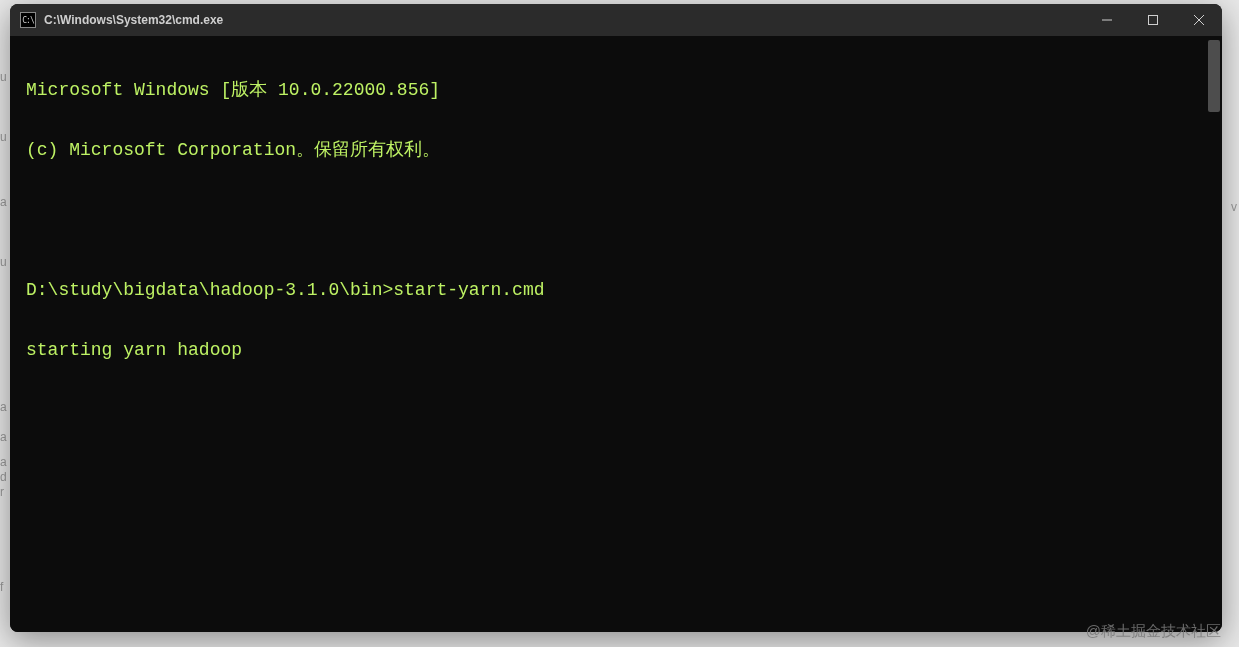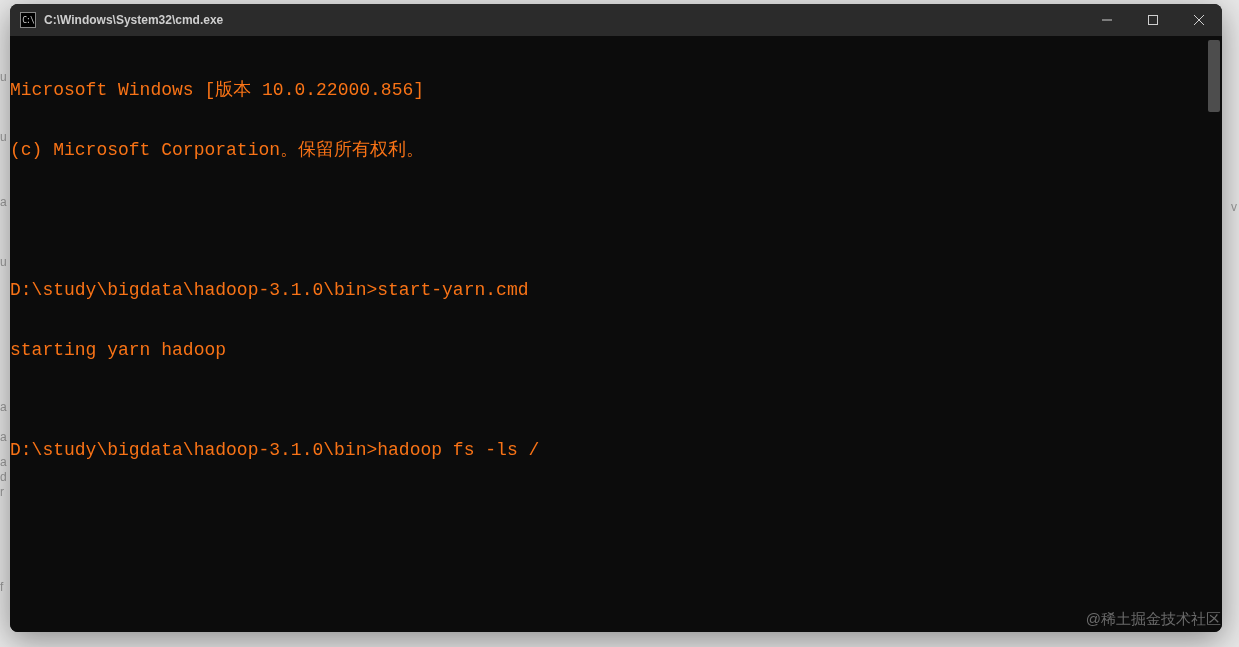--- a/index.html
+++ b/index.html
@@ -69,23 +69,23 @@
       width: 46px;
       height: 100%;
       display: flex;
       align-items: center;
       justify-content: center;
       color: #cfcfcf;
     }
     .win-btn svg { width: 10px; height: 10px; }
     .terminal-body {
       flex: 1;
-      padding: 4px 0 0 0;
+      padding: 4px 0 0 16px;
       background: #0c0c0c;
-      color: #f97316;
+      color: #bef264;
       font-family: "NSimSun","SimSun","Consolas","Courier New",monospace;
       font-size: 18px;
       line-height: 20px;
       white-space: pre;
       position: relative;
       overflow: hidden;
     }
     .terminal-body .line { padding-left: 0; }
     .scrollbar {
       position: absolute;
@@ -100,21 +100,21 @@
       top: 0;
       right: 0;
       width: 12px;
       height: 72px;
       background: #4d4d4d;
       border-radius: 2px;
     }
     .watermark {
       position: absolute;
       right: 18px;
-      bottom: 18px;
+      bottom: 6px;
       color: #7a7a7a;
       font-size: 15px;
       font-family: "PingFang SC","Microsoft YaHei",sans-serif;
       opacity: 0.85;
       pointer-events: none;
     }
   </style>
 </head>
 <body>
 
@@ -159,21 +159,20 @@
   </div>
 
   <div class="terminal-body">
     <div class="line">Microsoft Windows [版本 10.0.22000.856]</div>
     <div class="line">(c) Microsoft Corporation。保留所有权利。</div>
     <div class="line"></div>
     <div class="line"></div>
     <div class="line">D:\study\bigdata\hadoop-3.1.0\bin&gt;start-yarn.cmd</div>
     <div class="line">starting yarn hadoop</div>
     <div class="line"></div>
-    <div class="line">D:\study\bigdata\hadoop-3.1.0\bin&gt;hadoop fs -ls /</div>
     <div class="line"></div>
     <div class="line"></div>
     
     
     
     <div class="line"></div>
     
   </div>
 
   <div class="scrollbar">

